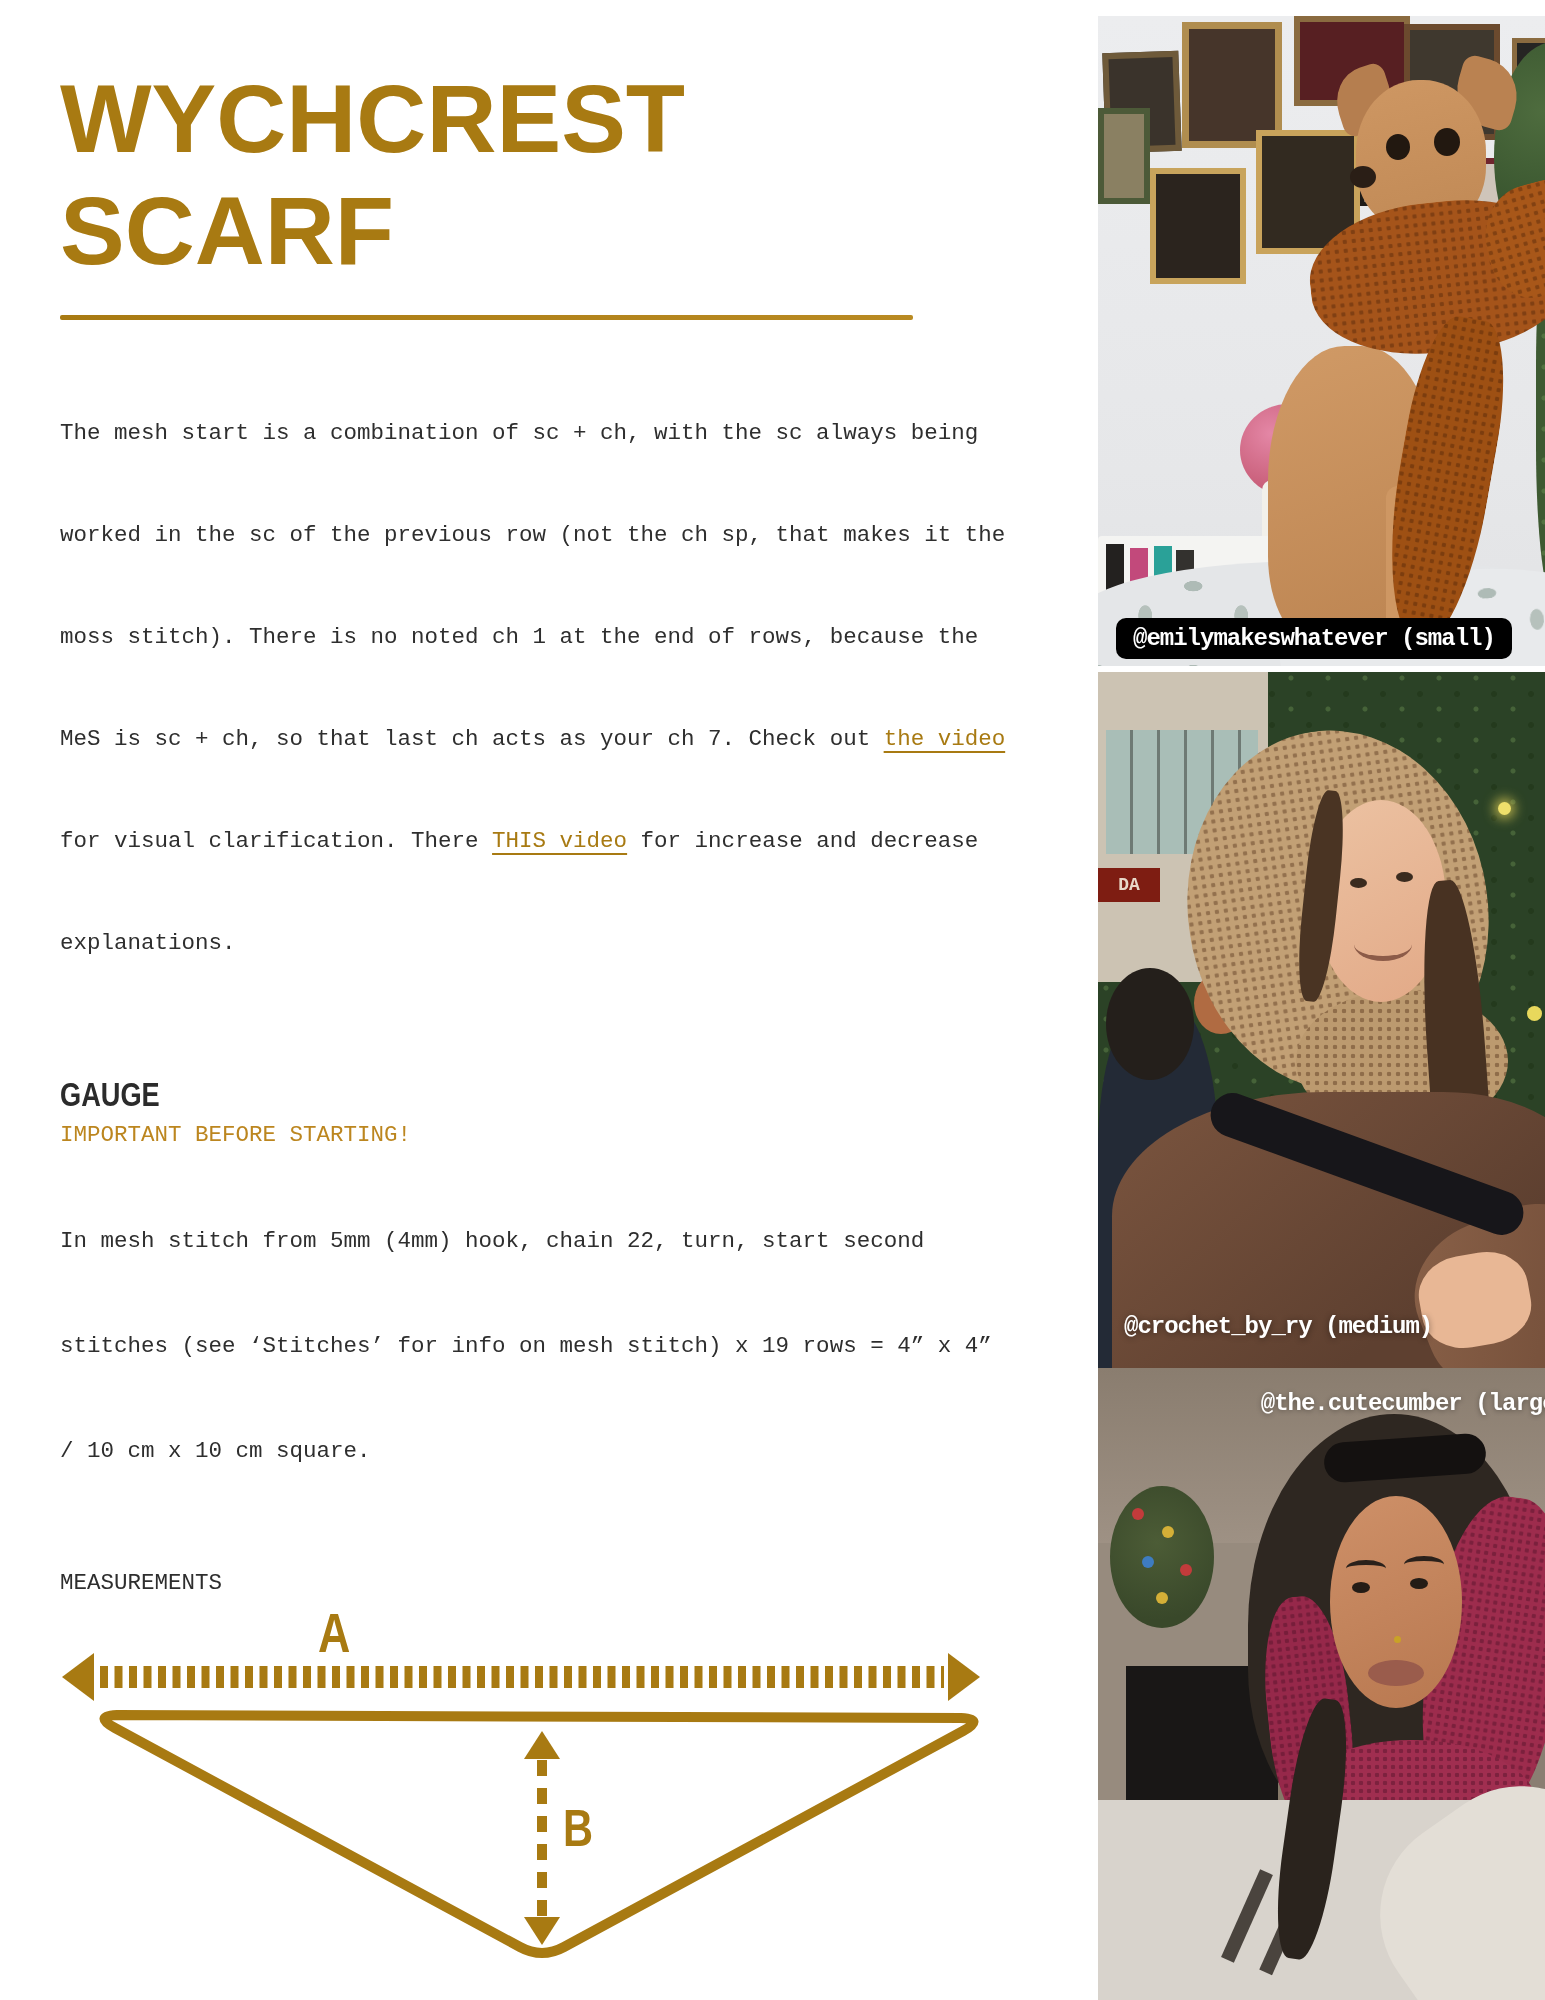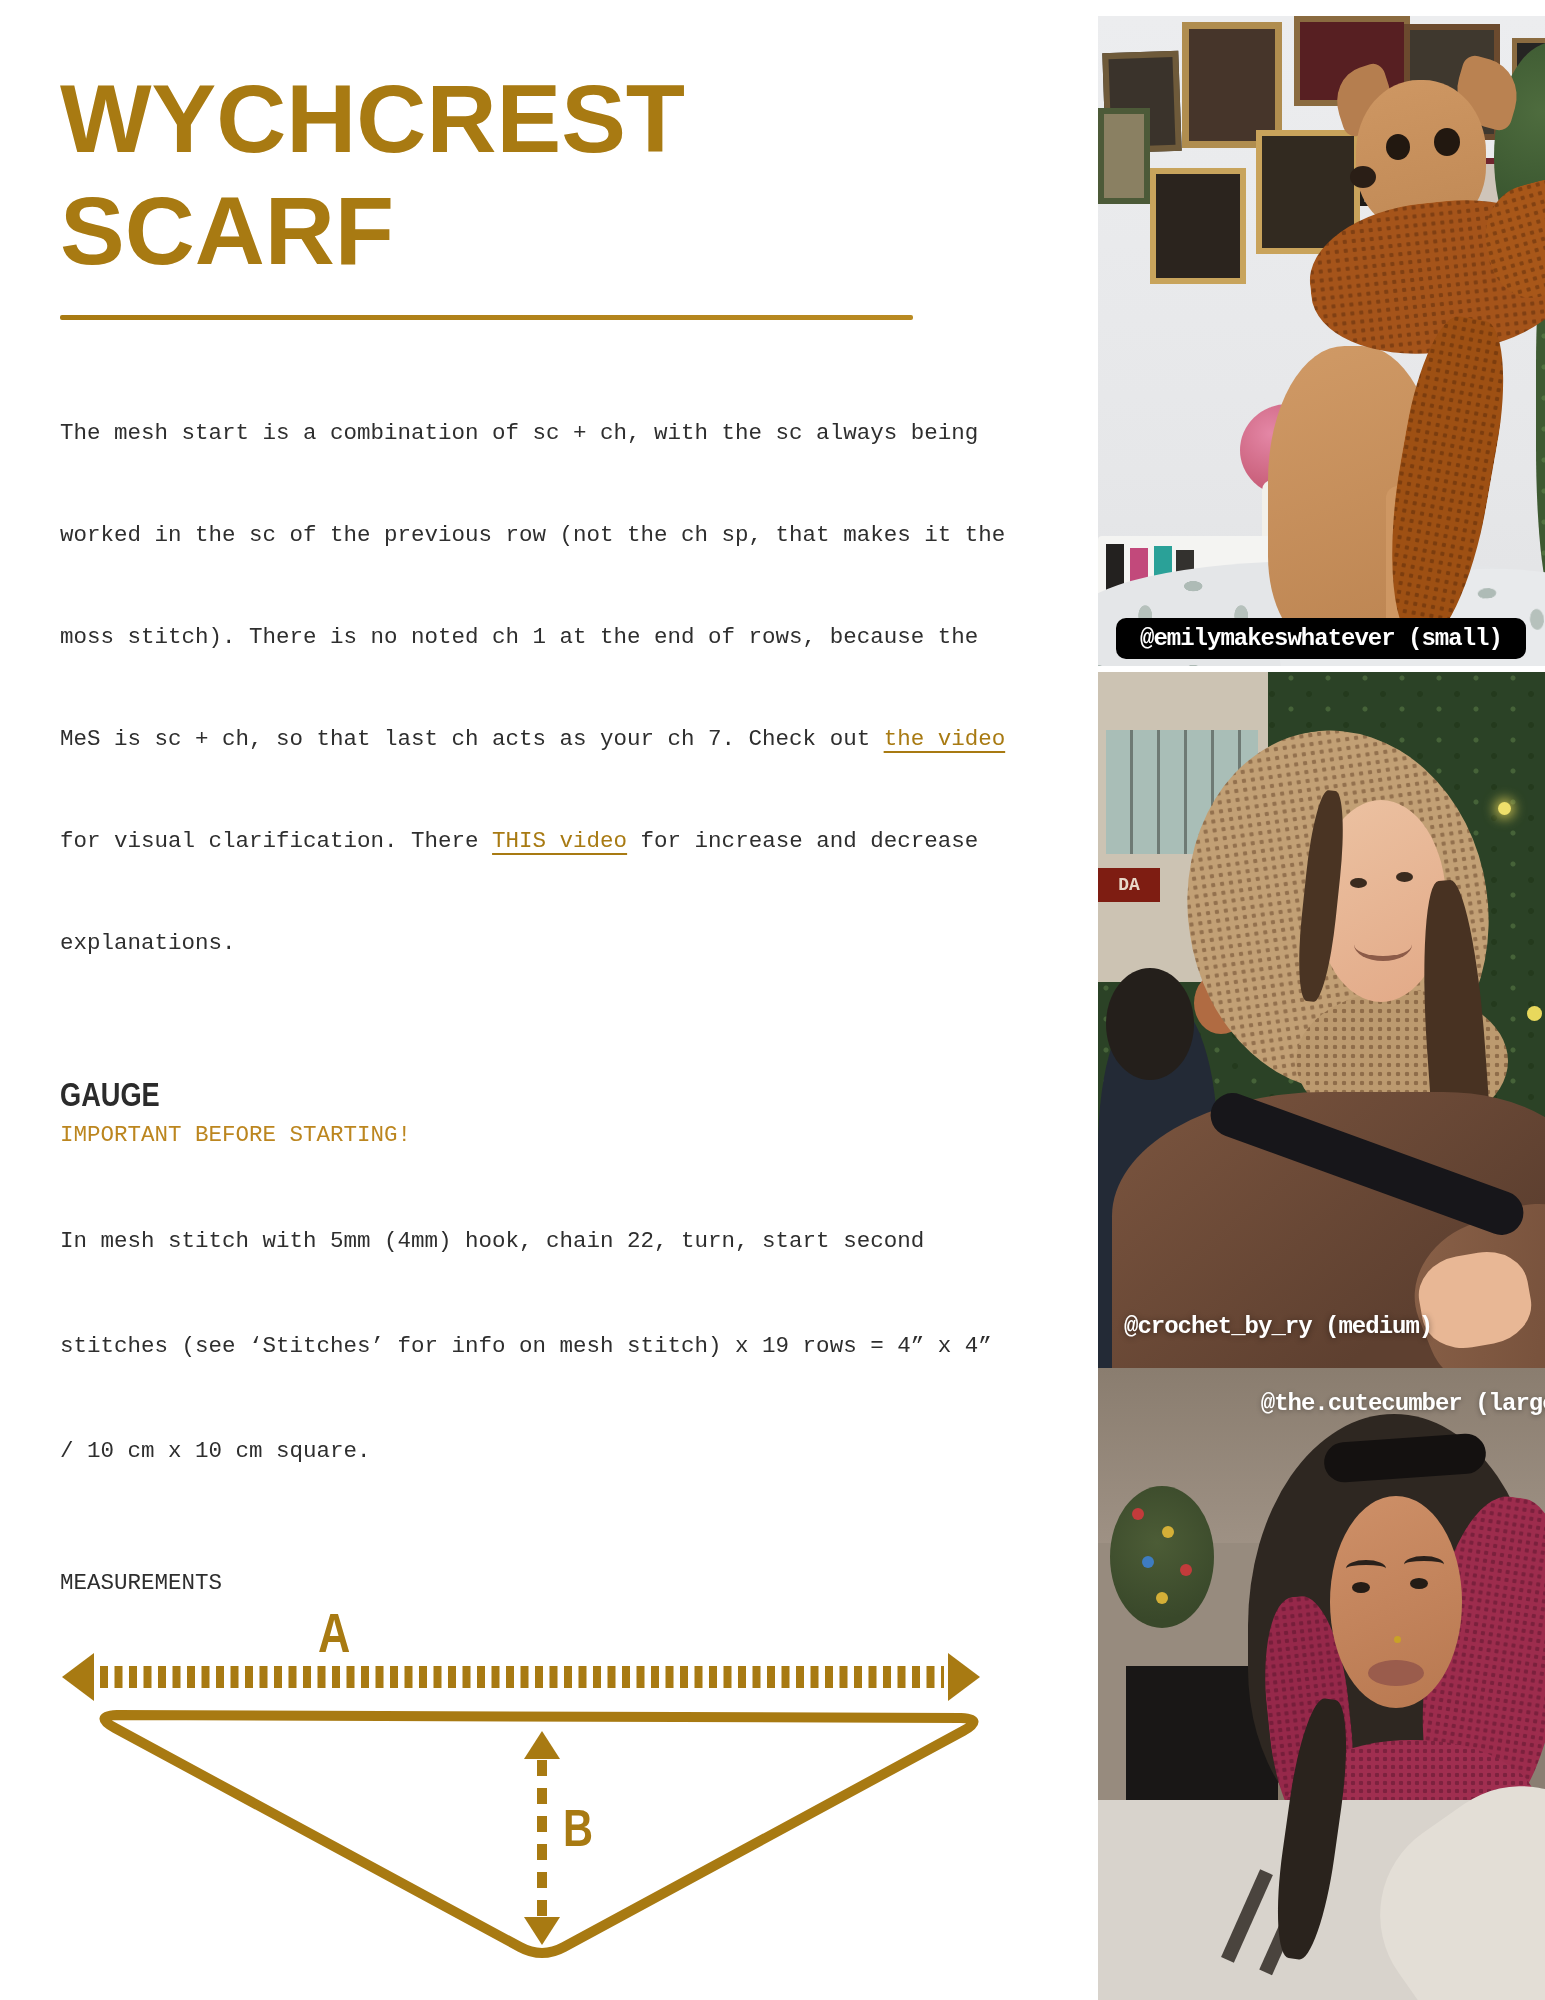--- a/index.html
+++ b/index.html
@@ -29,21 +29,21 @@
   .label-b{left:503px;top:200px;font-size:52px;}
   
   .photos{position:absolute;left:1058px;top:0;width:487px;height:2000px;}
   .photo{position:absolute;left:0;width:487px;overflow:hidden;}
   .photo *{position:absolute;}
   #p1{top:0;height:650px;background:linear-gradient(180deg,#ECEDEF 0%,#E6E7E9 70%,#E2E3E5 100%);}
   #p2{top:656px;height:696px;background:#2B4226;}
   #p3{top:1352px;height:648px;background:#978B7E;}
   .caption{font-family:"Liberation Mono","DejaVu Sans Mono",monospace;font-weight:700;
            color:#fff;font-size:24px;white-space:pre;z-index:30;letter-spacing:-1px;}
-  .cap-pill{left:18px;bottom:7px;background:#000;padding:7px 24px;border-radius:10px;}
+  .cap-pill{left:18px;bottom:7px;background:#000;padding:7px 17px;border-radius:10px;}
   .cap-plain{left:26px;bottom:28px;text-shadow:0 1px 6px rgba(0,0,0,.45);}
   .cap-top{right:16px;top:22px;text-shadow:0 1px 5px rgba(0,0,0,.35);}
   .frame{border-style:solid;}
   .tex-crochet{background-image:radial-gradient(circle at 3px 3px,rgba(60,25,5,.35) 2px,transparent 2.6px);background-size:9px 9px;}
   .tex-knit{background-image:radial-gradient(circle at 3px 3px,rgba(60,10,30,.35) 2px,transparent 2.6px);background-size:8px 8px;}
   .speckle{background-image:radial-gradient(circle at 8px 6px,rgba(120,160,90,.35) 2px,transparent 3px),
            radial-gradient(circle at 26px 22px,rgba(30,50,20,.5) 2.5px,transparent 3.5px);background-size:37px 31px;}
   .floral{background-image:radial-gradient(ellipse 16px 9px at 20% 30%,#AEBBB6 55%,transparent 60%),
           radial-gradient(ellipse 12px 18px at 70% 65%,#B6C1BC 55%,transparent 60%);background-size:96px 84px;}
 </style>
@@ -62,21 +62,21 @@
       <span class="ln">worked in the sc of the previous row (not the ch sp, that makes it the</span>
       <span class="ln">moss stitch). There is no noted ch 1 at the end of rows, because the</span>
       <span class="ln"><span>MeS is sc + ch, so that last ch acts as your ch 7. Check out </span><a class="link">the video</a></span>
       <span class="ln"><span>for visual clarification. There </span><a class="link">THIS video</a><span> for increase and decrease</span></span>
       <span class="ln">explanations.</span>
     </p>
 
     <h2 class="gauge-h"><span class="cond">GAUGE</span></h2>
     <div class="important">IMPORTANT BEFORE STARTING!</div>
     <p class="mono gbody">
-      <span class="ln">In mesh stitch with 5mm (4mm) hook, chain 22, turn, start second</span>
+      <span class="ln">In mesh stitch from 5mm (4mm) hook, chain 22, turn, start second</span>
       <span class="ln">stitches (see ‘Stitches’ for info on mesh stitch) x 19 rows = 4” x 4”</span>
       <span class="ln">/ 10 cm x 10 cm square.</span>
     </p>
 
     <div class="meas-label">MEASUREMENTS</div>
 
     <div class="diagram">
       <svg width="930" height="372" viewBox="0 0 930 372">
 
         <line x1="40" y1="79" x2="884" y2="79" stroke="#A87A12" stroke-width="22" stroke-dasharray="8 6.5"></line>

